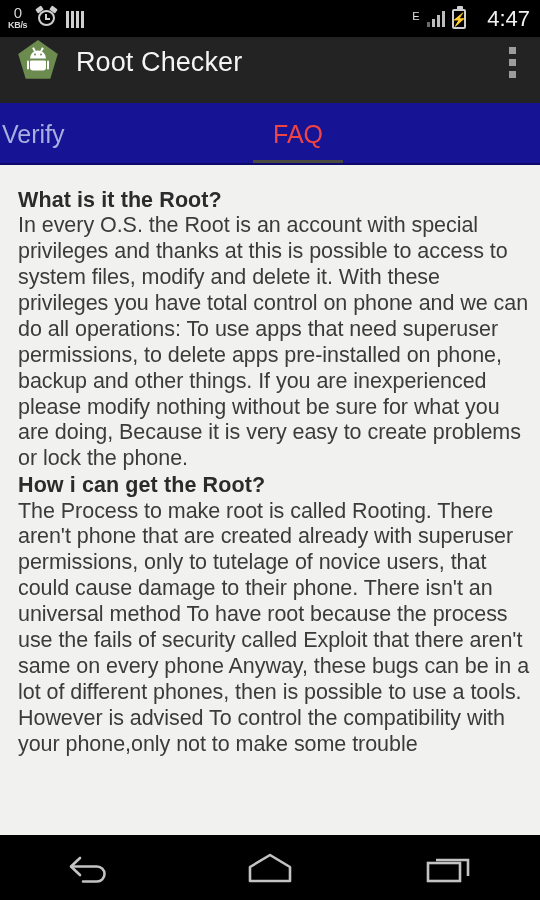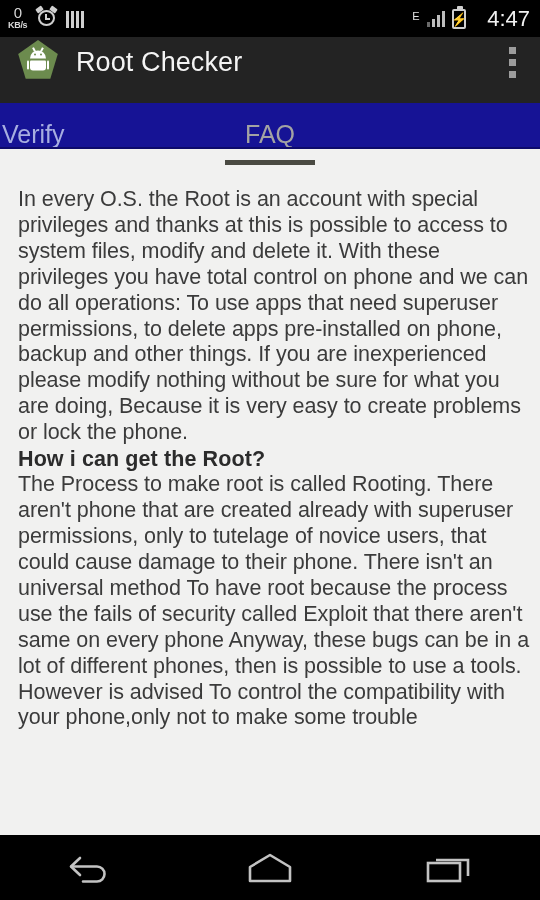--- a/index.html
+++ b/index.html
@@ -94,27 +94,27 @@
   .bot .ant.l { left:5px; transform:rotate(-28deg); }
   .bot .ant.r { right:5px; transform:rotate(28deg); }
 
   .app-title { color:#f4f4f4; font-size:27px; font-weight:400; margin-left:16px;
                letter-spacing:0.1px; flex:1; }
   .overflow { width:28px; height:44px; display:flex; flex-direction:column;
               align-items:center; justify-content:center; gap:5px; }
   .overflow i { display:block; width:7px; height:7px; background:#9c9c9c; }
 
   
-  .tabbar { height:46px; background:#161395; position:relative; display:flex; }
+  .tabbar { height:62px; background:#161395; position:relative; display:flex;gap:28px; }
   .tab { height:62px; display:flex; align-items:center; position:relative; }
   .tab-label { font-size:25px; font-weight:400; }
   .tab.inactive { padding-left:2px; width:225px; }
   .tab.inactive .tab-label { color:#a7aee0; }
   .tab.active { width:90px; justify-content:center; }
-  .tab.active .tab-label { color:#a3a3a3; }
+  .tab.active .tab-label { color:#ef4444; }
   .tab.active::after {
     content:""; position:absolute; left:0; right:0; bottom:0; height:5px;
     background:#4a4a42;
   }
   .tabbar::after {
     content:""; position:absolute; left:0; right:0; bottom:0; height:2px;
     background:#0d0a6b;
   }
 
   
@@ -208,20 +208,21 @@
     <div class="tab inactive">
       <span class="tab-label">Verify</span>
     </div>
     <div class="tab active">
       <span class="tab-label">FAQ</span>
     </div>
   </div>
 
   <div class="content">
     <div class="faq-block">
+      <div class="faq-heading">What is it the Root?</div>
       <div class="faq-body">In every O.S. the Root is an account with special privileges and thanks at this is possible to access to system files, modify and delete it. With these privileges you have total control on phone and we can do all operations: To use apps that need superuser permissions, to delete apps pre-installed on phone, backup and other things. If you are inexperienced please modify nothing without be sure for what you are doing, Because it is very easy to create problems or lock the phone.</div>
     </div>
     <div class="faq-block">
       <div class="faq-heading">How i can get the Root?</div>
       <div class="faq-body">The Process to make root is called Rooting. There aren't phone that are created already with superuser permissions, only to tutelage of novice users, that could cause damage to their phone. There isn't an universal method To have root because the process use the fails of security called Exploit that there aren't same on every phone Anyway, these bugs can be in a lot of different phones, then is possible to use a tools. However is advised To control the compatibility with your phone,only not to make some trouble</div>
     </div>
   </div>
 
   <div class="navbar">
     <div class="nav-btn">

